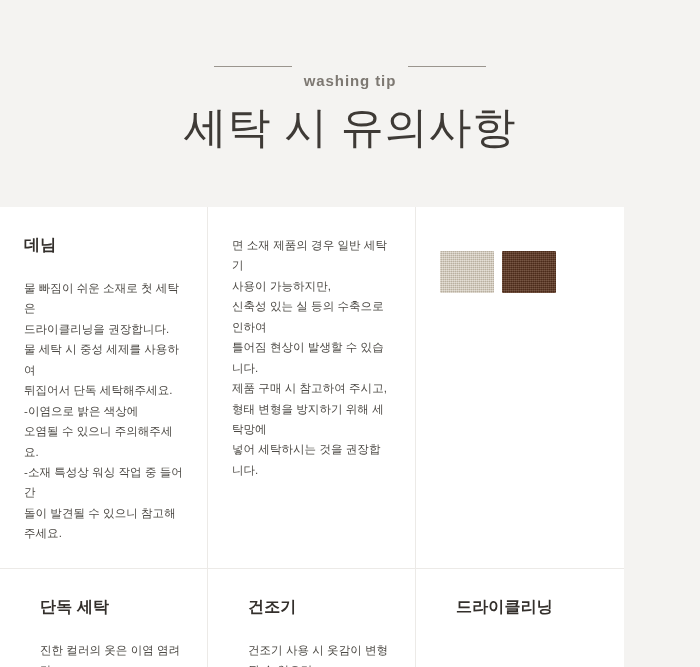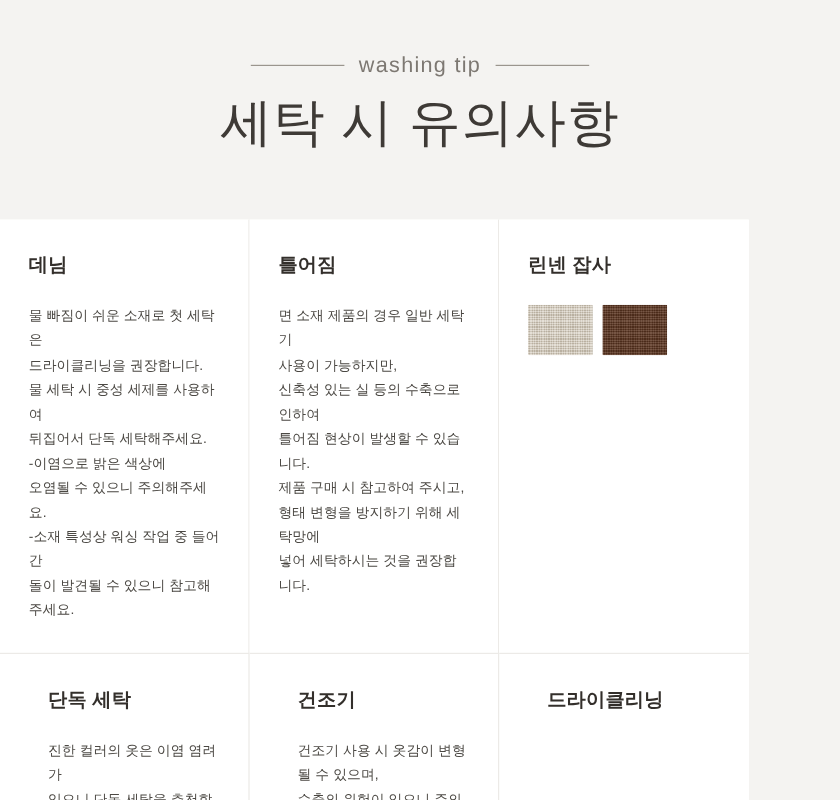--- a/index.html
+++ b/index.html
@@ -27,24 +27,25 @@
     align-items: center;
     justify-content: center;
     gap: 12px;
   }
   .eyebrow-rule {
     width: 78px;
     height: 1px;
     background: #9a958e;
   }
   .eyebrow-text {
-    font-size: 18px;
+    font-size: 15px;
     letter-spacing: 0.06em;
     color: #7d7872;
-    font-weight: 400;
+    font-weight: 700;
+    margin-top: 28px;
   }
   .main-title {
     margin-top: 12px;
     font-size: 43px;
     letter-spacing: 0.02em;
     color: #3e3a36;
     font-weight: 400;
     line-height: 1.25;
   }
 
@@ -138,32 +139,30 @@
 드라이클리닝을 권장합니다.
 물 세탁 시 중성 세제를 사용하여
 뒤집어서 단독 세탁해주세요.
 -이염으로 밝은 색상에
 오염될 수 있으니 주의해주세요.
 -소재 특성상 워싱 작업 중 들어간
 돌이 발견될 수 있으니 참고해주세요.</div>
     </div>
 
     <div class="cell row1">
-      <h2 class="cell-title">틀어짐</h2>
       <div class="cell-body">면 소재 제품의 경우 일반 세탁기
 사용이 가능하지만,
 신축성 있는 실 등의 수축으로 인하여
 틀어짐 현상이 발생할 수 있습니다.
 제품 구매 시 참고하여 주시고,
 형태 변형을 방지하기 위해 세탁망에
 넣어 세탁하시는 것을 권장합니다.</div>
     </div>
 
     <div class="cell row1">
-      <h2 class="cell-title">린넨 잡사</h2>
       <div class="swatches">
         <div class="swatch swatch-linen"></div>
         <div class="swatch swatch-brown"></div>
       </div>
     </div>
 
     <div class="cell row2">
       <h2 class="cell-title">단독 세탁</h2>
       <div class="cell-body">진한 컬러의 옷은 이염 염려가
 있으니 단독 세탁을 추천합니다.</div>

